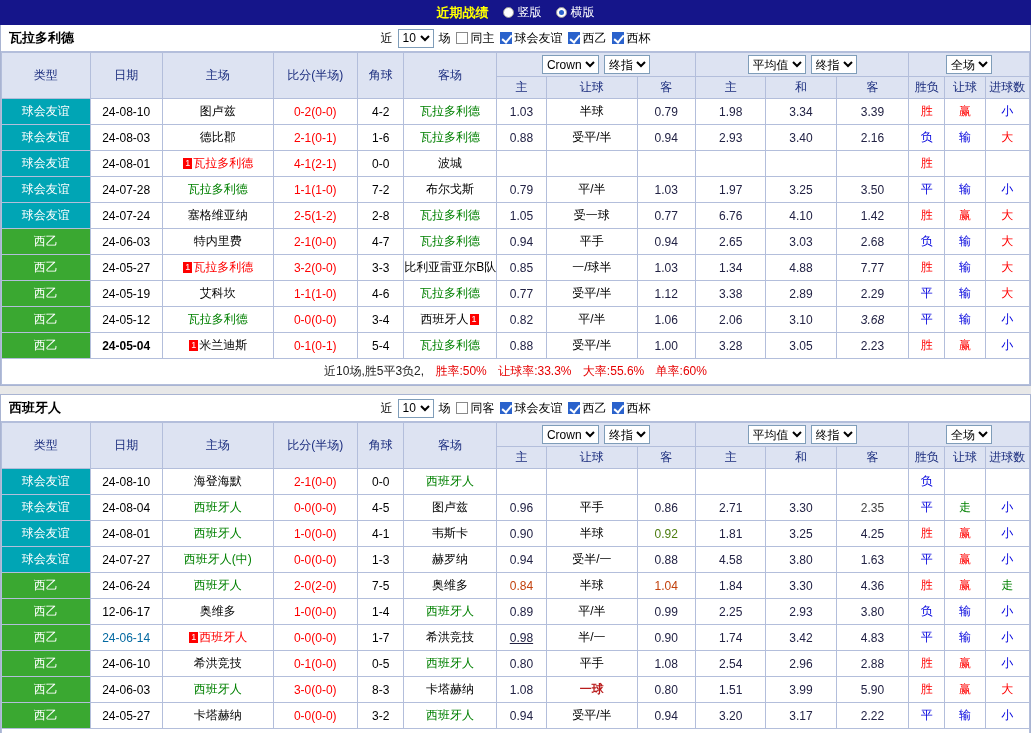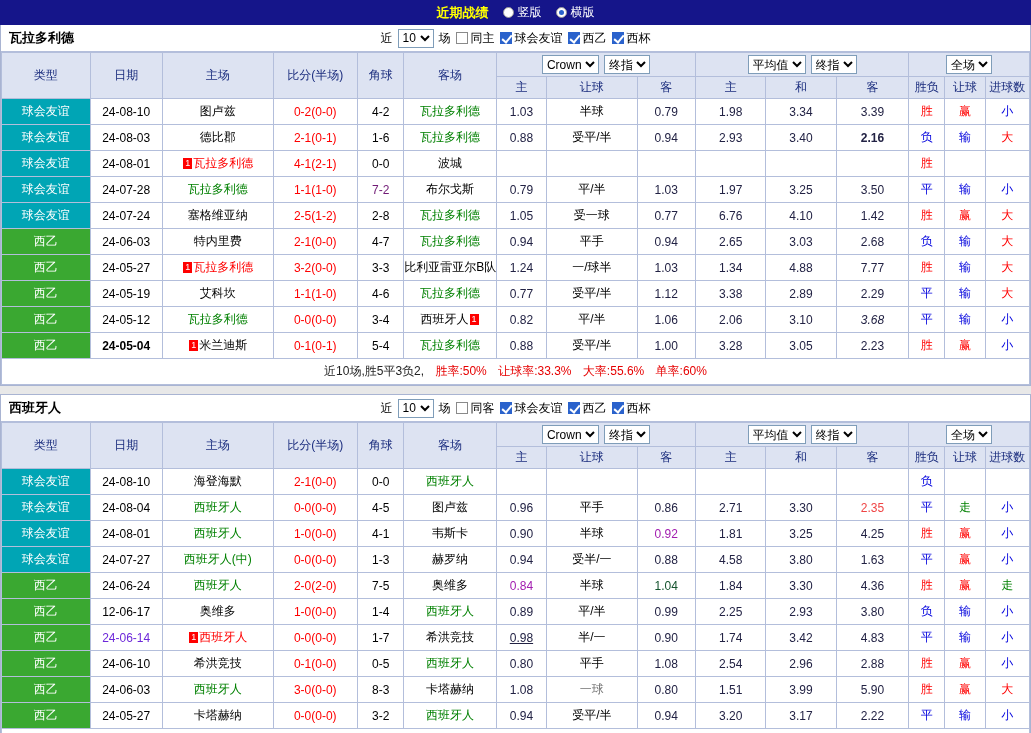--- a/index.html
+++ b/index.html
@@ -160,21 +160,21 @@
           <td style="color: rgb(0, 0, 0);">24-08-03</td>
           <td><span style="color: rgb(0, 0, 0);">德比郡</span></td>
           <td style="color: rgb(255, 0, 0);">2-1(0-1)</td>
           <td style="color: rgb(0, 0, 0);">1-6</td>
           <td><span style="color: rgb(0, 128, 0);">瓦拉多利德</span></td>
           <td style="color: rgb(34, 34, 68);">0.88</td>
           <td style="color: rgb(0, 0, 0);">受平/半</td>
           <td style="color: rgb(34, 34, 68);">0.94</td>
           <td style="color: rgb(34, 34, 68);">2.93</td>
           <td style="color: rgb(34, 34, 68);">3.40</td>
-          <td style="color: rgb(34, 34, 68); font-weight: bold;">2.16</td>
+          <td style="color: rgb(34, 34, 68);">2.16</td>
           <td style="color: rgb(0, 0, 221);">负</td>
           <td style="color: rgb(0, 0, 221);">输</td>
           <td style="color: rgb(255, 0, 0);">大</td>
         </tr>
         <tr>
           <td class="type" style="color: rgb(255, 255, 255); background: rgb(0, 165, 181);">球会友谊</td>
           <td style="color: rgb(0, 0, 0);">24-08-01</td>
           <td><span class="badge">1</span><span style="color: rgb(255, 0, 0);">瓦拉多利德</span></td>
           <td style="color: rgb(255, 0, 0);">4-1(2-1)</td>
           <td style="color: rgb(0, 0, 0);">0-0</td>
@@ -187,21 +187,21 @@
           <td style="color: rgb(34, 34, 68);"></td>
           <td style="color: rgb(255, 0, 0);">胜</td>
           <td style="color: rgb(0, 0, 0);"></td>
           <td style="color: rgb(0, 0, 0);"></td>
         </tr>
         <tr>
           <td class="type" style="color: rgb(255, 255, 255); background: rgb(0, 165, 181);">球会友谊</td>
           <td style="color: rgb(0, 0, 0);">24-07-28</td>
           <td><span style="color: rgb(0, 128, 0);">瓦拉多利德</span></td>
           <td style="color: rgb(255, 0, 0);">1-1(1-0)</td>
-          <td style="color: #701a75;">7-2</td>
+          <td style="color: #000000;">7-2</td>
           <td><span style="color: rgb(0, 0, 0);">布尔戈斯</span></td>
           <td style="color: rgb(34, 34, 68);">0.79</td>
           <td style="color: rgb(0, 0, 0);">平/半</td>
           <td style="color: rgb(34, 34, 68);">1.03</td>
           <td style="color: rgb(34, 34, 68);">1.97</td>
           <td style="color: rgb(34, 34, 68);">3.25</td>
           <td style="color: rgb(34, 34, 68);">3.50</td>
           <td style="color: rgb(0, 0, 221);">平</td>
           <td style="color: rgb(0, 0, 221);">输</td>
           <td style="color: rgb(0, 0, 221);">小</td>
@@ -240,21 +240,21 @@
           <td style="color: rgb(0, 0, 221);">输</td>
           <td style="color: rgb(255, 0, 0);">大</td>
         </tr>
         <tr>
           <td class="type" style="color: rgb(255, 255, 255); background: rgb(58, 168, 49);">西乙</td>
           <td style="color: rgb(0, 0, 0);">24-05-27</td>
           <td><span class="badge">1</span><span style="color: rgb(255, 0, 0);">瓦拉多利德</span></td>
           <td style="color: rgb(255, 0, 0);">3-2(0-0)</td>
           <td style="color: rgb(0, 0, 0);">3-3</td>
           <td><span style="color: rgb(0, 0, 0);">比利亚雷亚尔B队</span></td>
-          <td style="color: rgb(34, 34, 68);">1.24</td>
+          <td style="color: rgb(34, 34, 68);">0.85</td>
           <td style="color: rgb(0, 0, 0);">一/球半</td>
           <td style="color: rgb(34, 34, 68);">1.03</td>
           <td style="color: rgb(34, 34, 68);">1.34</td>
           <td style="color: rgb(34, 34, 68);">4.88</td>
           <td style="color: rgb(34, 34, 68);">7.77</td>
           <td style="color: rgb(255, 0, 0);">胜</td>
           <td style="color: rgb(0, 0, 221);">输</td>
           <td style="color: rgb(255, 0, 0);">大</td>
         </tr>
         <tr>
@@ -427,35 +427,35 @@
           <td style="color: rgb(0, 0, 0);">24-08-04</td>
           <td><span style="color: rgb(0, 128, 0);">西班牙人</span></td>
           <td style="color: rgb(255, 0, 0);">0-0(0-0)</td>
           <td style="color: rgb(0, 0, 0);">4-5</td>
           <td><span style="color: rgb(0, 0, 0);">图卢兹</span></td>
           <td style="color: rgb(34, 34, 68);">0.96</td>
           <td style="color: rgb(0, 0, 0);">平手</td>
           <td style="color: rgb(34, 34, 68);">0.86</td>
           <td style="color: rgb(34, 34, 68);">2.71</td>
           <td style="color: rgb(34, 34, 68);">3.30</td>
-          <td style="color: #ef4444;">2.35</td>
+          <td style="color: #404040;">2.35</td>
           <td style="color: rgb(0, 0, 221);">平</td>
           <td style="color: rgb(0, 128, 0);">走</td>
           <td style="color: rgb(0, 0, 221);">小</td>
         </tr>
         <tr>
           <td class="type" style="color: rgb(255, 255, 255); background: rgb(0, 165, 181);">球会友谊</td>
           <td style="color: rgb(0, 0, 0);">24-08-01</td>
           <td><span style="color: rgb(0, 128, 0);">西班牙人</span></td>
           <td style="color: rgb(255, 0, 0);">1-0(0-0)</td>
           <td style="color: rgb(0, 0, 0);">4-1</td>
           <td><span style="color: rgb(0, 0, 0);">韦斯卡</span></td>
           <td style="color: rgb(34, 34, 68);">0.90</td>
           <td style="color: rgb(0, 0, 0);">半球</td>
-          <td style="color: #a21caf; margin-left: 13px;">0.92</td>
+          <td style="color: #4d7c0f; margin-left: 13px;">0.92</td>
           <td style="color: rgb(34, 34, 68);">1.81</td>
           <td style="color: rgb(34, 34, 68);">3.25</td>
           <td style="color: rgb(34, 34, 68);">4.25</td>
           <td style="color: rgb(255, 0, 0);">胜</td>
           <td style="color: rgb(255, 0, 0);">赢</td>
           <td style="color: rgb(0, 0, 221);">小</td>
         </tr>
         <tr>
           <td class="type" style="color: rgb(255, 255, 255); background: rgb(0, 165, 181);">球会友谊</td>
           <td style="color: rgb(0, 0, 0);">24-07-27</td>
@@ -473,23 +473,23 @@
           <td style="color: rgb(255, 0, 0);">赢</td>
           <td style="color: rgb(0, 0, 221);">小</td>
         </tr>
         <tr>
           <td class="type" style="color: rgb(255, 255, 255); background: rgb(58, 168, 49);">西乙</td>
           <td style="color: rgb(0, 0, 0);">24-06-24</td>
           <td><span style="color: rgb(0, 128, 0);">西班牙人</span></td>
           <td style="color: rgb(255, 0, 0);">2-0(2-0)</td>
           <td style="color: rgb(0, 0, 0);">7-5</td>
           <td><span style="color: rgb(0, 0, 0);">奥维多</span></td>
-          <td style="color: #a21caf;">0.84</td>
+          <td style="color: #c2410c;">0.84</td>
           <td style="color: rgb(0, 0, 0);">半球</td>
-          <td style="color: #14532d;">1.04</td>
+          <td style="color: #c2410c;">1.04</td>
           <td style="color: rgb(34, 34, 68);">1.84</td>
           <td style="color: rgb(34, 34, 68);">3.30</td>
           <td style="color: rgb(34, 34, 68);">4.36</td>
           <td style="color: rgb(255, 0, 0);">胜</td>
           <td style="color: rgb(255, 0, 0);">赢</td>
           <td style="color: rgb(0, 128, 0);">走</td>
         </tr>
         <tr>
           <td class="type" style="color: rgb(255, 255, 255); background: rgb(58, 168, 49);">西乙</td>
           <td style="color: rgb(0, 0, 0);">12-06-17</td>
@@ -502,21 +502,21 @@
           <td style="color: rgb(34, 34, 68);">0.99</td>
           <td style="color: rgb(34, 34, 68);">2.25</td>
           <td style="color: rgb(34, 34, 68);">2.93</td>
           <td style="color: rgb(34, 34, 68);">3.80</td>
           <td style="color: rgb(0, 0, 221);">负</td>
           <td style="color: rgb(0, 0, 221);">输</td>
           <td style="color: rgb(0, 0, 221);">小</td>
         </tr>
         <tr>
           <td class="type" style="color: rgb(255, 255, 255); background: rgb(58, 168, 49);">西乙</td>
-          <td style="color: #6d28d9;">24-06-14</td>
+          <td style="color: #0369a1;">24-06-14</td>
           <td><span class="badge">1</span><span style="color: rgb(255, 0, 0);">西班牙人</span></td>
           <td style="color: rgb(255, 0, 0);">0-0(0-0)</td>
           <td style="color: rgb(0, 0, 0);">1-7</td>
           <td><span style="color: rgb(0, 0, 0);">希洪竞技</span></td>
           <td style="color: rgb(34, 34, 68); text-decoration: underline;">0.98</td>
           <td style="color: rgb(0, 0, 0);">半/一</td>
           <td style="color: rgb(34, 34, 68);">0.90</td>
           <td style="color: rgb(34, 34, 68);">1.74</td>
           <td style="color: rgb(34, 34, 68);">3.42</td>
           <td style="color: rgb(34, 34, 68);">4.83</td>
@@ -542,21 +542,21 @@
           <td style="color: rgb(0, 0, 221);">小</td>
         </tr>
         <tr>
           <td class="type" style="color: rgb(255, 255, 255); background: rgb(58, 168, 49);">西乙</td>
           <td style="color: rgb(0, 0, 0);">24-06-03</td>
           <td><span style="color: rgb(0, 128, 0);">西班牙人</span></td>
           <td style="color: rgb(255, 0, 0);">3-0(0-0)</td>
           <td style="color: rgb(0, 0, 0);">8-3</td>
           <td><span style="color: rgb(0, 0, 0);">卡塔赫纳</span></td>
           <td style="color: rgb(34, 34, 68);">1.08</td>
-          <td style="color: #737373;">一球</td>
+          <td style="color: #b91c1c; font-weight: bold;">一球</td>
           <td style="color: rgb(34, 34, 68);">0.80</td>
           <td style="color: rgb(34, 34, 68);">1.51</td>
           <td style="color: rgb(34, 34, 68);">3.99</td>
           <td style="color: rgb(34, 34, 68);">5.90</td>
           <td style="color: rgb(255, 0, 0);">胜</td>
           <td style="color: rgb(255, 0, 0);">赢</td>
           <td style="color: rgb(255, 0, 0);">大</td>
         </tr>
         <tr>
           <td class="type" style="color: rgb(255, 255, 255); background: rgb(58, 168, 49);">西乙</td>

